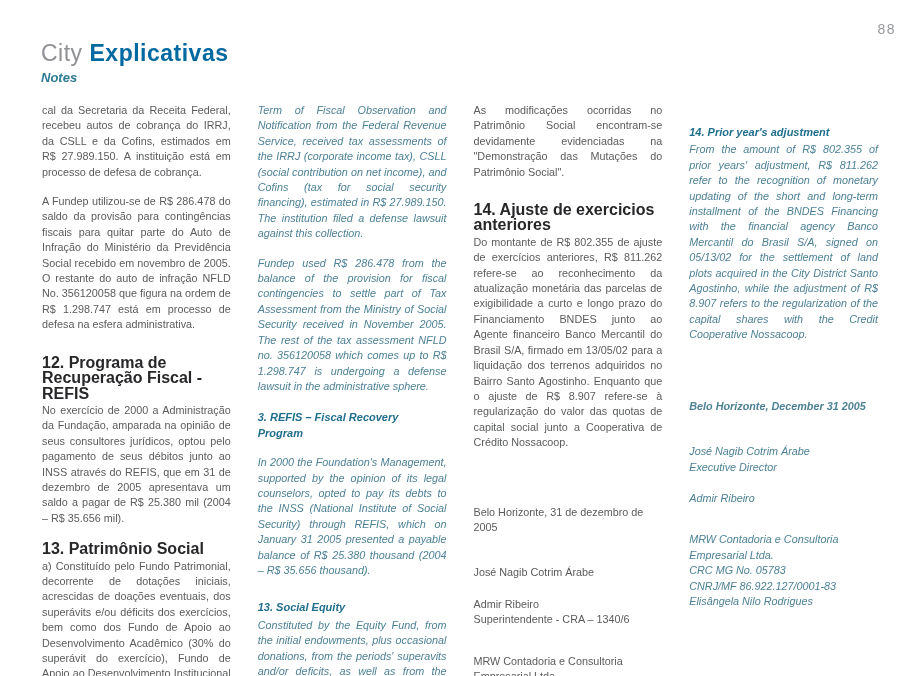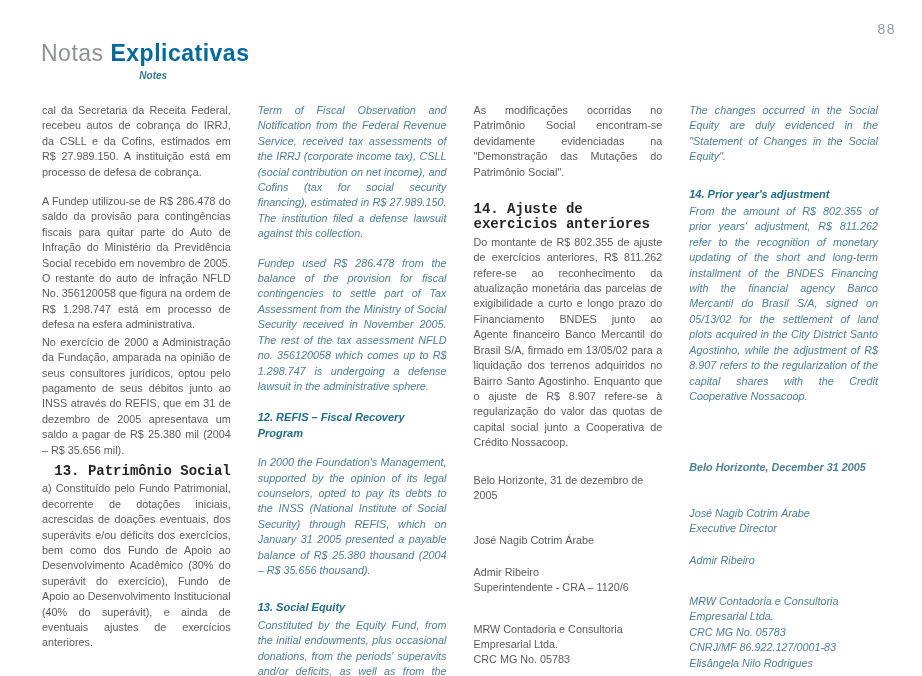--- a/index.html
+++ b/index.html
@@ -15,80 +15,80 @@
   .page-number {
     position: absolute; top: 21px; right: 26px;
     font-size: 14px; letter-spacing: 1.5px; color: #97999c;
   }
 
   .header { position: absolute; top: 40px; left: 41px; }
   .title { font-size: 23px; letter-spacing: 0.5px; white-space: nowrap; }
   .title .light { font-weight: 400; color: #8f9194; }
   .title .bold  { font-weight: 700; color: #0369a1; }
   .subtitle {
-    text-align: center; margin-top: 3px; margin-right: -16px;
-    font-size: 10px; font-style: italic; font-weight: 700; color: #2e7b95;
+    text-align: left; margin-top: 3px; margin-right: -16px;
+    font-size: 13px; font-style: italic; font-weight: 700; color: #2e7b95;
   }
 
   .columns {
     position: absolute; top: 103px; left: 42px; right: 44px;
     display: grid; grid-template-columns: repeat(4, 1fr); column-gap: 27px;
   }
   .col { font-size: 10.8px; line-height: 15.4px; }
 
   .block.paragraph { text-align: justify; }
   .block.heading   { text-align: left; font-weight: 700; }
   .block.line      { text-align: left; }
 
   .col.pt .block            { color: #5a5b5d; }
-  .col.pt .block.heading    { color: #27272a; font-size: 14px; font-family: Liberation Mono, monospace; }
+  .col.pt .block.heading    { color: #27272a; font-size: 16px; }
   .col.en .block            { color: #4d8196; font-style: italic; }
   .col.en .block.heading    { color: #1f6e8d; font-size: 11px; }
 </style>
 </head>
 <body>
 
 <div class="page">
 
   <div class="page-number">88</div>
 
   <div class="header">
-    <div class="title"><span class="light">Notas</span><span> </span><span class="bold">Explicativas</span></div>
+    <div class="title"><span class="light">City</span><span> </span><span class="bold">Explicativas</span></div>
     <div class="subtitle">Notes</div>
   </div>
 
   <div class="columns">
     <div class="col pt">
         <div class="block paragraph">cal da Secretaria da Receita Federal, recebeu autos de cobrança do IRRJ, da CSLL e da Cofins, estimados em R$ 27.989.150. A instituição está em processo de defesa de cobrança.</div>
         <div class="block paragraph" style="margin-top: 14px;">A Fundep utilizou-se de R$ 286.478 do saldo da provisão para contingências fiscais para quitar parte do Auto de Infração do Ministério da Previdência Social recebido em novembro de 2005. O restante do auto de infração NFLD No. 356120058 que figura na ordem de R$ 1.298.747 está em processo de defesa na esfera administrativa.</div>
+        <div class="block heading" style="margin-top: 22px;">12. Programa de Recuperação Fiscal - REFIS</div>
         <div class="block paragraph" style="margin-top: 2px;">No exercício de 2000 a Administração da Fundação, amparada na opinião de seus consultores jurídicos, optou pelo pagamento de seus débitos junto ao INSS através do REFIS, que em 31 de dezembro de 2005 apresentava um saldo a pagar de R$ 25.380 mil (2004 – R$ 35.656 mil).</div>
-        <div class="block heading" style="margin-top: 6px; text-align: right;">13. Patrimônio Social</div>
+        <div class="block heading" style="margin-top: 15px;">13. Patrimônio Social</div>
         <div class="block paragraph" style="margin-top: 2px;">a) Constituído pelo Fundo Patrimonial, decorrente de dotações iniciais, acrescidas de doações eventuais, dos superávits e/ou déficits dos exercícios, bem como dos Fundo de Apoio ao Desenvolvimento Acadêmico (30% do superávit do exercício), Fundo de Apoio ao Desenvolvimento Institucional (40% do superávit), e ainda de eventuais ajustes de exercícios anteriores.</div>
       </div>
     <div class="col en">
         <div class="block paragraph">Term of Fiscal Observation and Notification from the Federal Revenue Service, received tax assessments of the IRRJ (corporate income tax), CSLL (social contribution on net income), and Cofins (tax for social security financing), estimated in R$ 27.989.150. The institution filed a defense lawsuit against this collection.</div>
         <div class="block paragraph" style="margin-top: 14px;">Fundep used R$ 286.478 from the balance of the provision for fiscal contingencies to settle part of Tax Assessment from the Ministry of Social Security received in November 2005. The rest of the tax assessment NFLD no. 356120058 which comes up to R$ 1.298.747 is undergoing a defense lawsuit in the administrative sphere.</div>
-        <div class="block heading" style="margin-top: 16px;">12. REFIS – Fiscal Recovery Program</div>
+        <div class="block heading" style="margin-top: 16px;">3. REFIS – Fiscal Recovery Program</div>
         <div class="block paragraph" style="margin-top: 14px;">In 2000 the Foundation's Management, supported by the opinion of its legal counselors, opted to pay its debts to the INSS (National Institute of Social Security) through REFIS, which on January 31 2005 presented a payable balance of R$ 25.380 thousand (2004 – R$ 35.656 thousand).</div>
         <div class="block heading" style="margin-top: 22px;">13. Social Equity</div>
         <div class="block paragraph" style="margin-top: 2px;">Constituted by the Equity Fund, from the initial endowments, plus occasional donations, from the periods' superavits and/or deficits, as well as from the Support Fund for Academic Development (30% of the period's superavit), Support Fund for Institutional Development (40% of the superavit), and also from occasional prior years' adjustments.</div>
       </div>
     <div class="col pt">
         <div class="block paragraph">As modificações ocorridas no Patrimônio Social encontram-se devidamente evidenciadas na "Demonstração das Mutações do Patrimônio Social".</div>
         <div class="block heading" style="margin-top: 22px;">14. Ajuste de exercicios anteriores</div>
         <div class="block paragraph" style="margin-top: 2px;">Do montante de R$ 802.355 de ajuste de exercícios anteriores, R$ 811.262 refere-se ao reconhecimento da atualização monetária das parcelas de exigibilidade a curto e longo prazo do Financiamento BNDES junto ao Agente financeiro Banco Mercantil do Brasil S/A, firmado em 13/05/02 para a liquidação dos terrenos adquiridos no Bairro Santo Agostinho. Enquanto que o ajuste de R$ 8.907 refere-se à regularização do valor das quotas de capital social junto a Cooperativa de Crédito Nossacoop.</div>
-        <div class="block line" style="margin-top: 22px;">Belo Horizonte, 31 de dezembro de 2005</div>
+        <div class="block line" style="margin-top: 54px;">Belo Horizonte, 31 de dezembro de 2005</div>
         <div class="block line" style="margin-top: 30px;">José Nagib Cotrim Árabe</div>
         <div class="block line" style="margin-top: 16px;">Admir Ribeiro</div>
-        <div class="block line">Superintendente - CRA – 1120/6</div>
+        <div class="block line">Superintendente - CRA – 1340/6</div>
         <div class="block line" style="margin-top: 26px;">MRW Contadoria e Consultoria Empresarial Ltda.</div>
         <div class="block line">CRC MG No. 05783</div>
       </div>
     <div class="col en">
-        <div class="block paragraph">The changes occurred in the Social Equity are duly evidenced in the "Statement of Changes in the Social Equity".</div>
         <div class="block heading" style="margin-top: 22px;">14. Prior year's adjustment</div>
         <div class="block paragraph" style="margin-top: 2px;">From the amount of R$ 802.355 of prior years' adjustment, R$ 811.262 refer to the recognition of monetary updating of the short and long-term installment of the BNDES Financing with the financial agency Banco Mercantil do Brasil S/A, signed on 05/13/02 for the settlement of land plots acquired in the City District Santo Agostinho, while the adjustment of R$ 8.907 refers to the regularization of the capital shares with the Credit Cooperative Nossacoop.</div>
         <div class="block line" style="margin-top: 56px; font-weight: bold;">Belo Horizonte, December 31 2005</div>
         <div class="block line" style="margin-top: 30px;">José Nagib Cotrim Árabe</div>
         <div class="block line">Executive Director</div>
         <div class="block line" style="margin-top: 16px;">Admir Ribeiro</div>
         <div class="block line" style="margin-top: 26px;">MRW Contadoria e Consultoria Empresarial Ltda.</div>
         <div class="block line">CRC MG No. 05783</div>
         <div class="block line">CNRJ/MF 86.922.127/0001-83</div>
         <div class="block line">Elisângela Nilo Rodrigues</div>

